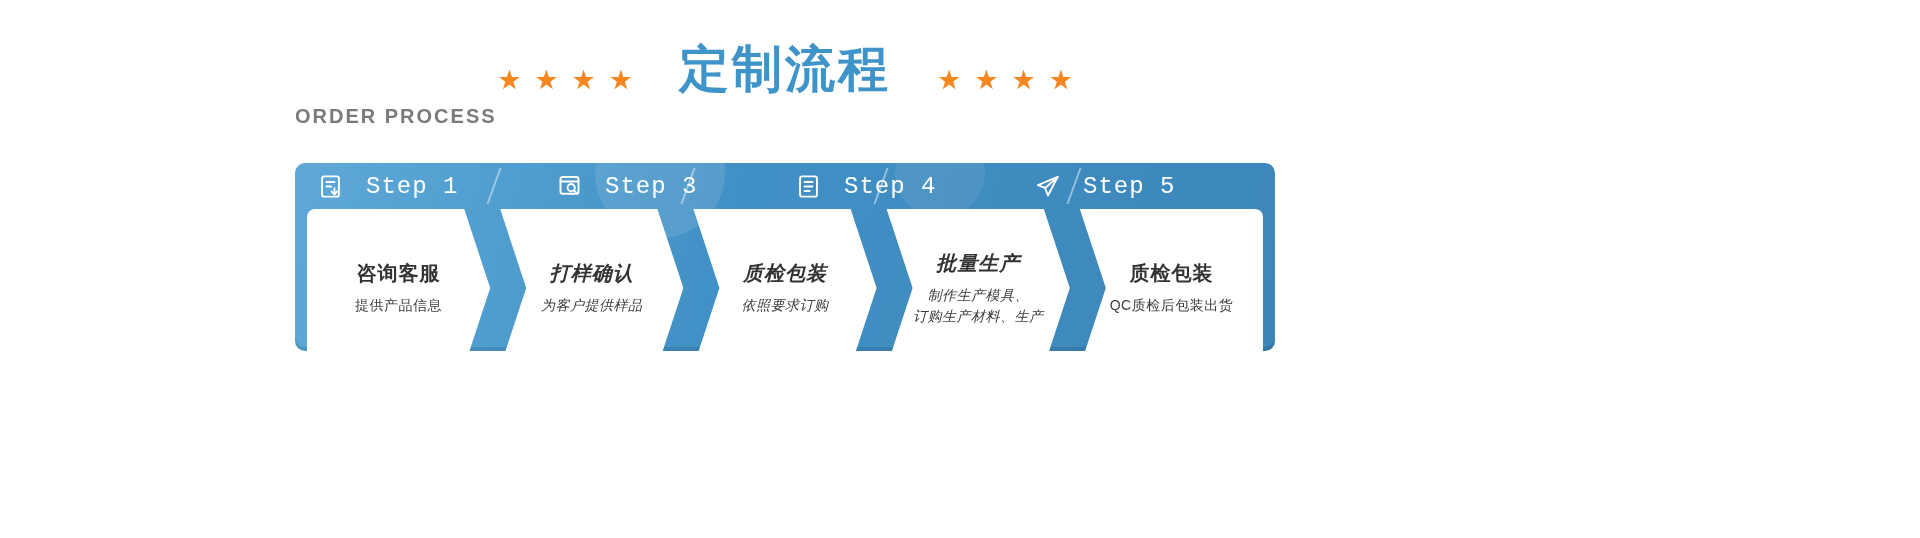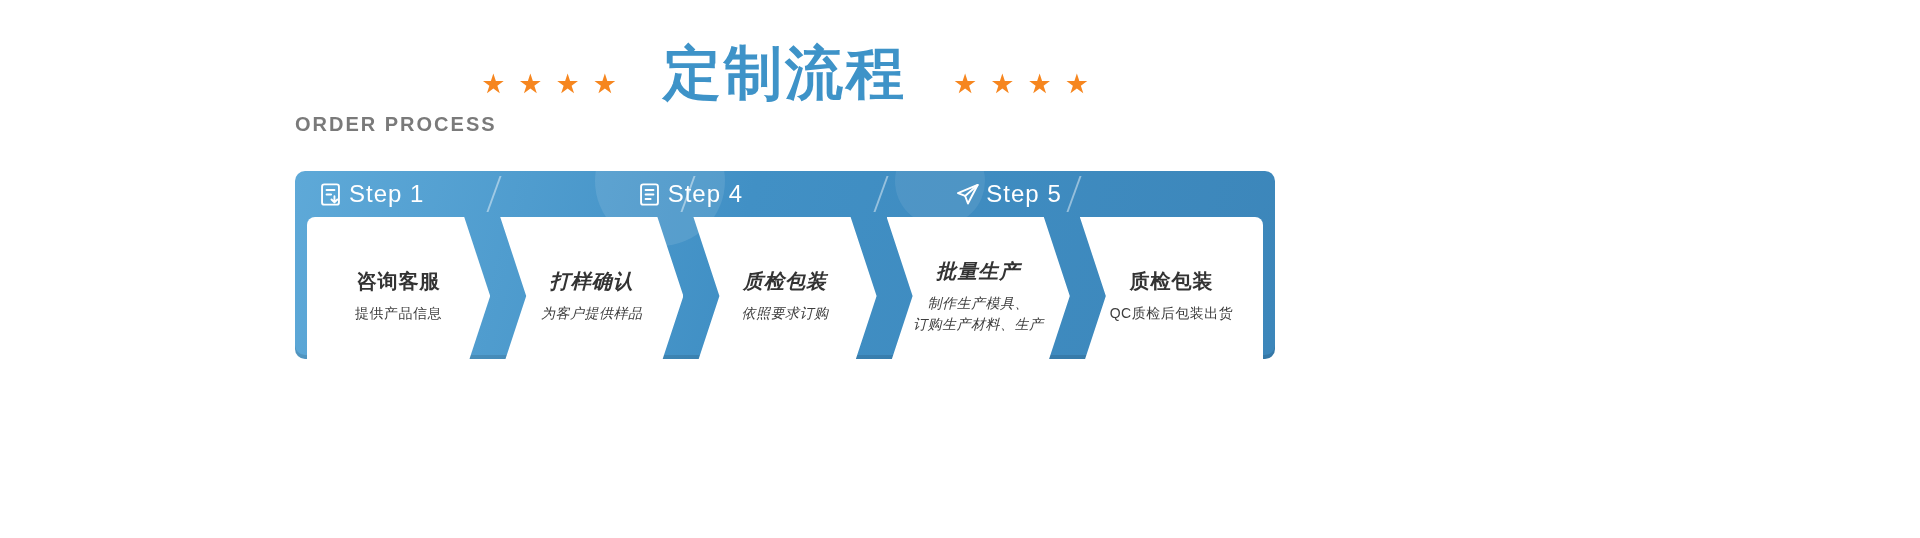--- a/index.html
+++ b/index.html
@@ -5,36 +5,36 @@
   * { margin:0; padding:0; box-sizing:border-box; }
   html,body { width:1920px; height:538px; background:#ffffff; overflow:hidden;
               font-family:"Liberation Sans","DejaVu Sans",sans-serif; }
 
   .content { width:980px; margin-left:295px; padding-top:44px; }
 
   
   .title-row { display:flex; align-items:center; justify-content:center; gap:46px; }
   .stars { display:flex; gap:13px; color:#f6861f; font-size:27px; line-height:1; margin-top:22px; }
   .star { display:inline-block; }
-  .title { font-size:58px; font-weight:800; color:#3e93c8; letter-spacing:3px; line-height:1; }
+  .title { font-size:50px; font-weight:800; color:#3e93c8; letter-spacing:3px; line-height:1; }
   .subtitle { text-align:left; color:#7a7a7a; font-size:20px; font-weight:700;
               letter-spacing:2px; margin-top:11px; }
 
   
   .process-panel { position:relative; margin-top:35px; height:188px; border-radius:10px;
                    padding:0 12px 12px;
                    background:linear-gradient(105deg,#5ea9d8 0%,#4190c5 45%,#3c86ba 100%);
                    box-shadow:inset 0 -4px 0 rgba(0,0,0,.10);
                    overflow:hidden; }
   .bubble { position:absolute; border-radius:50%; background:rgba(255,255,255,.10); }
   .bubble-1 { left:300px; top:-55px; width:130px; height:130px; }
   .bubble-2 { left:600px; top:-35px; width:90px;  height:90px; background:rgba(255,255,255,.08); }
 
   .panel-header { position:relative; z-index:1; display:flex; height:46px; align-items:center; }
-  .hdr-cell { flex:1; display:flex; align-items:flex-end; gap:5px; padding-left:10px; color:#fff; }
+  .hdr-cell { flex:1; display:flex; align-items:flex-end; gap:22px; padding-left:10px; color:#fff;font-family:Liberation Mono, monospace; }
   .hdr-icon { display:flex; align-items:center; }
   .hdr-icon svg { display:block; }
   .hdr-label { font-size:24px; letter-spacing:1px; }
   .hdr-sep { position:absolute; top:5px; bottom:5px; width:2px;
              background:rgba(255,255,255,.45); transform:skewX(-20deg); }
   .sep-1 { left:19.5%; } .sep-2 { left:39.7%; } .sep-3 { left:59.9%; } .sep-4 { left:80.1%; }
 
   
   .chevron-band { position:relative; z-index:1; display:flex; gap:10px; height:158px; }
   .chev { flex:1; background:#ffffff; display:flex; flex-direction:column;
@@ -81,20 +81,31 @@
             <rect x="4.5" y="3" width="15" height="18" rx="2"></rect>
             <path d="M8.5 8h7M8.5 12h4"></path>
             <path d="M15.5 13.5V19M15.5 19l-2.6-2.6M15.5 19l2.6-2.6"></path>
           </svg>
         </span>
         <span class="hdr-label">Step 1</span>
       </div>
       <div class="hdr-cell">
         <span class="hdr-icon">
           <svg viewBox="0 0 24 24" width="27" height="27" fill="none" stroke="#fff" stroke-width="1.7" stroke-linecap="round" stroke-linejoin="round">
+            <rect x="4" y="3.5" width="16" height="15" rx="2"></rect>
+            <path d="M4 7.5h16"></path>
+            <circle cx="13.5" cy="13" r="3.2"></circle>
+            <path d="M15.8 15.3L19 18.5"></path>
+          </svg>
+        </span>
+        <span class="hdr-label">Step 3</span>
+      </div>
+      <div class="hdr-cell">
+        <span class="hdr-icon">
+          <svg viewBox="0 0 24 24" width="27" height="27" fill="none" stroke="#fff" stroke-width="1.7" stroke-linecap="round" stroke-linejoin="round">
             <rect x="4.5" y="3" width="15" height="18" rx="2"></rect>
             <path d="M8.5 8h7M8.5 12h7M8.5 16h4.5"></path>
           </svg>
         </span>
         <span class="hdr-label">Step 4</span>
       </div>
       <div class="hdr-cell">
         <span class="hdr-icon">
           <svg viewBox="0 0 24 24" width="27" height="27" fill="none" stroke="#fff" stroke-width="1.7" stroke-linecap="round" stroke-linejoin="round">
             <path d="M21 3.5L3.5 10.8l6.4 2.5L12.4 20 21 3.5z"></path>

